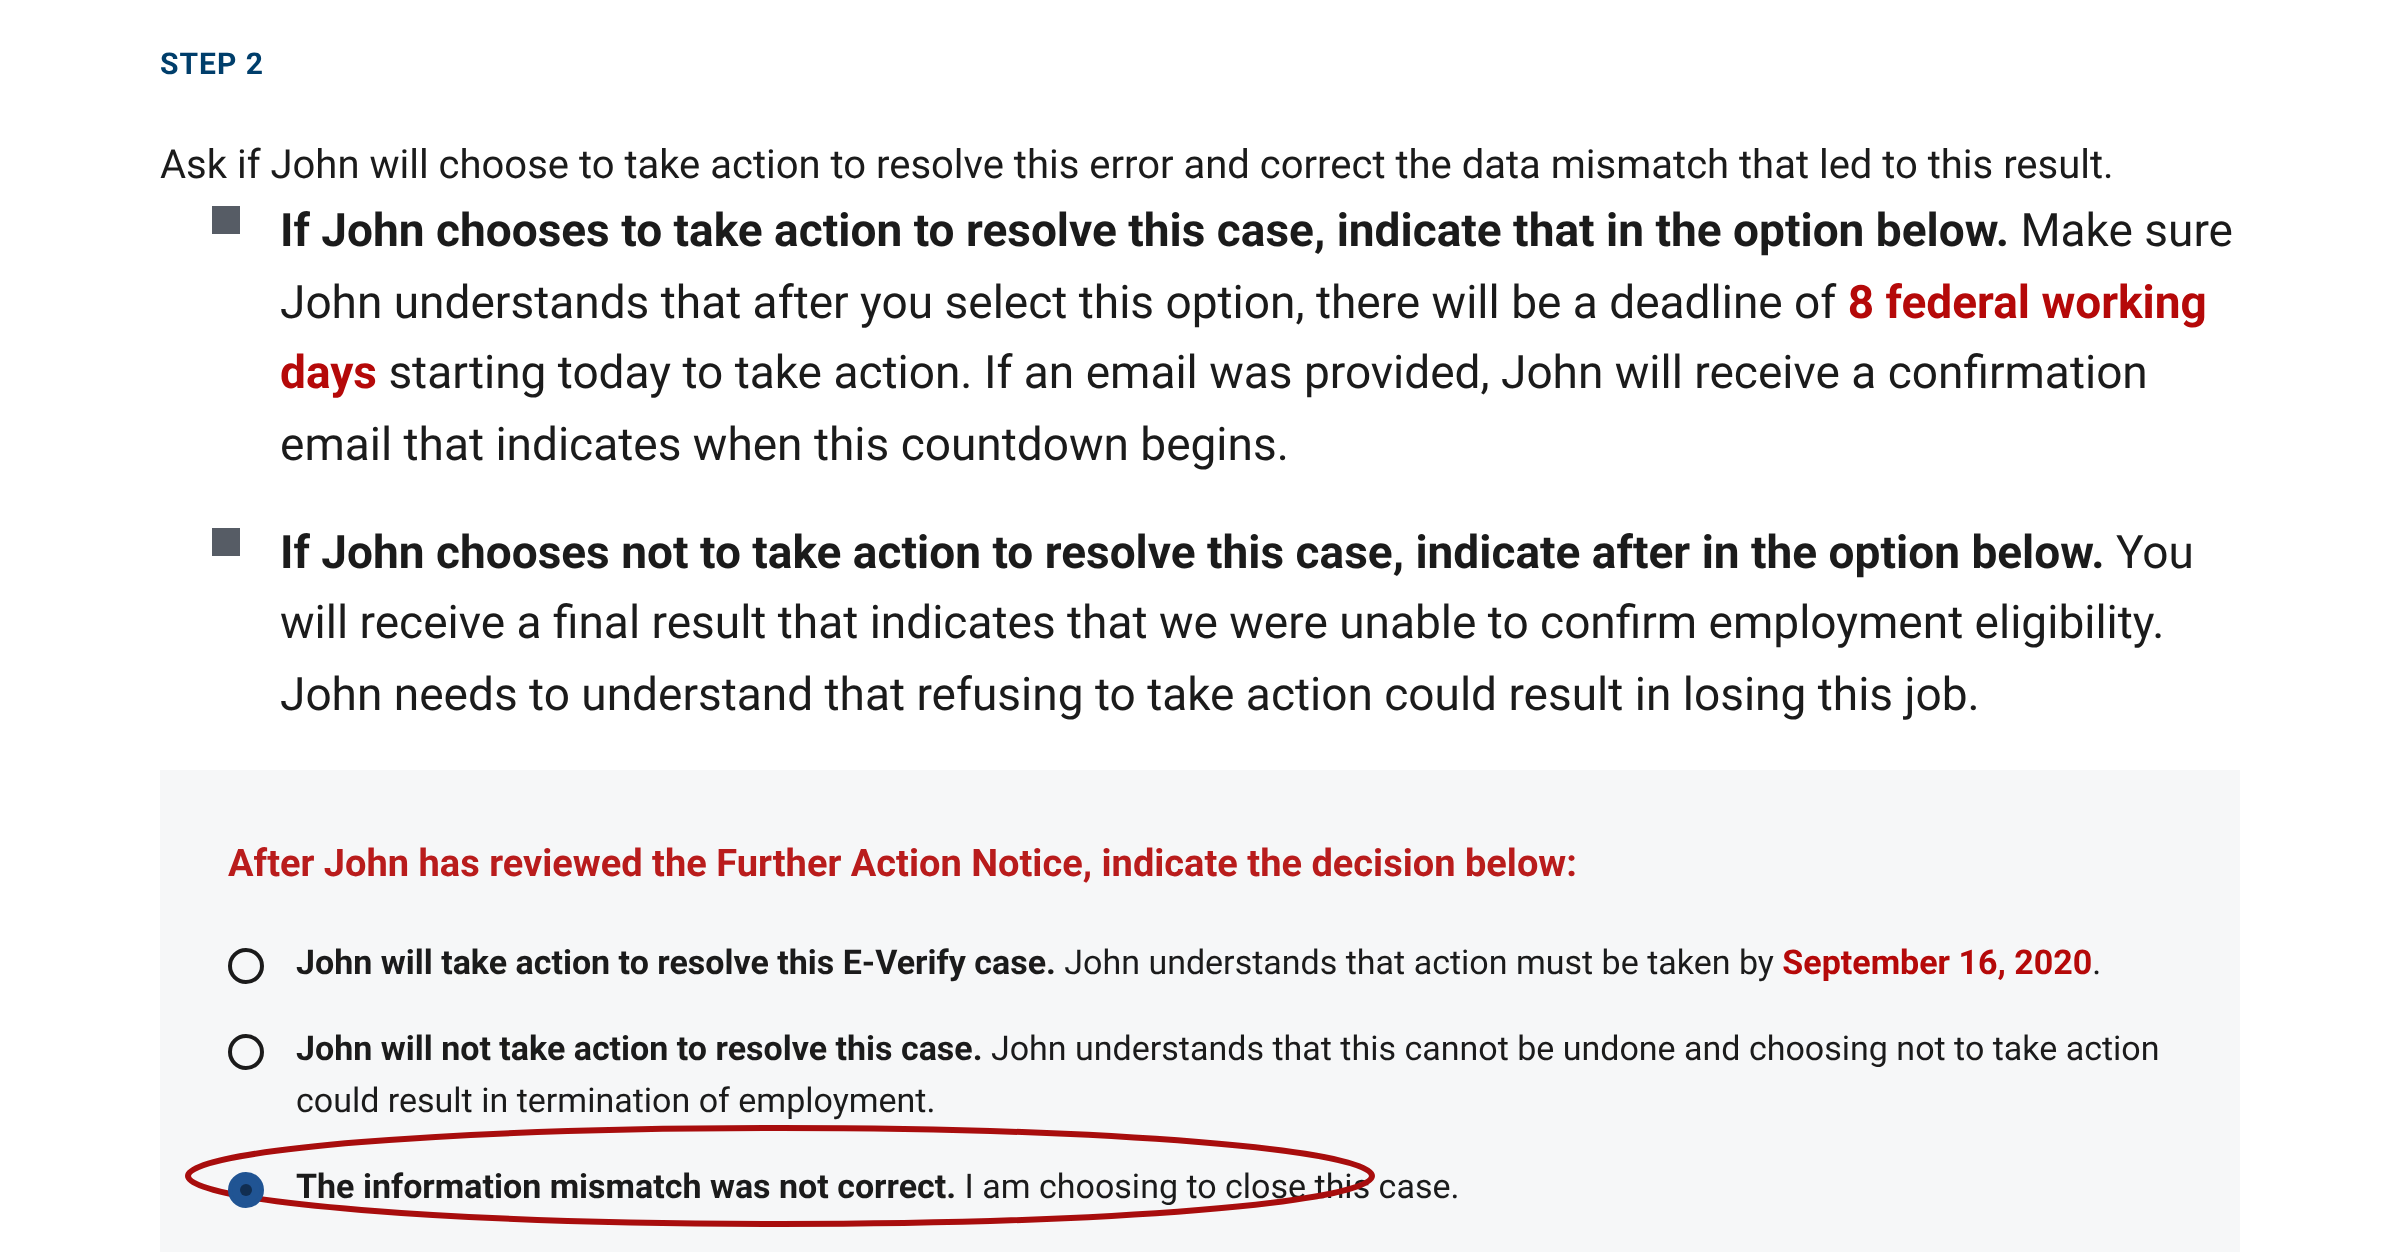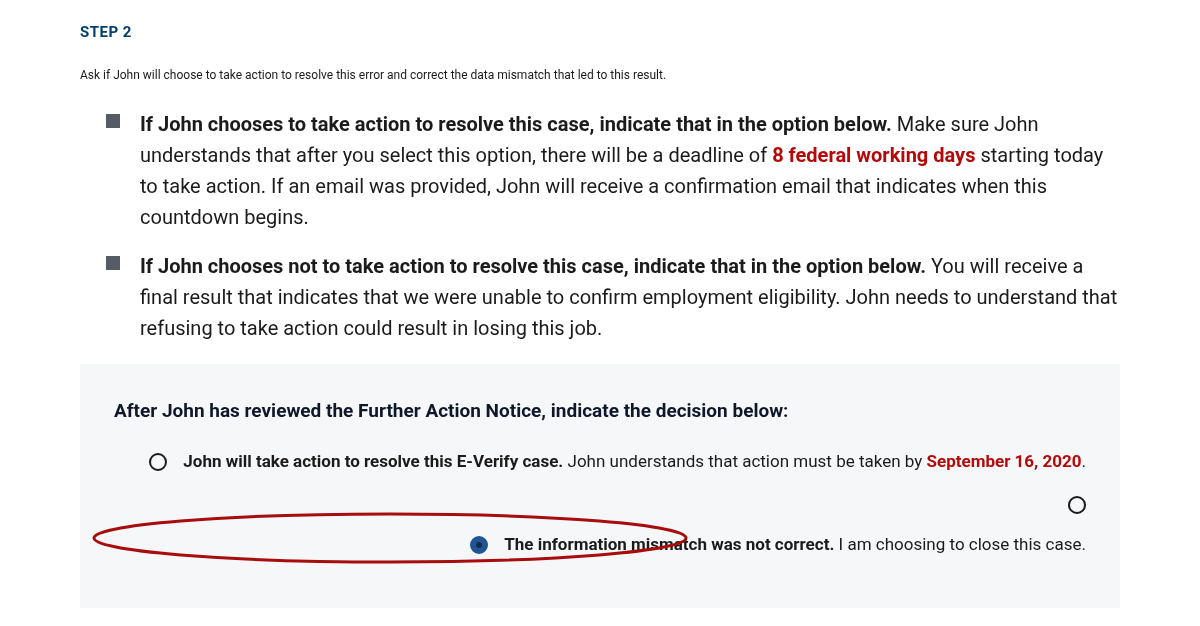--- a/index.html
+++ b/index.html
@@ -13,70 +13,68 @@
     }
     .step-label {
       color: #003e6b;
       font-weight: 700;
       font-size: 15px;
       letter-spacing: 0.5px;
       margin-bottom: 22px;
     }
     .step-desc {
       color: #1b1b1b;
-      font-size: 12px;
-      margin-bottom: 24px;
+      font-size: 20px;
     }
     .bullets {
       padding-left: 26px;
       margin-bottom: 20px;
     }
     .bullet-row {
       display: flex;
       align-items: flex-start;
       gap: 20px;
       margin-bottom: 18px;
     }
     .bullet-square {
       width: 14px;
       height: 14px;
       background: #565c65;
       flex-shrink: 0;
       margin-top: 5px;
     }
     .bullet-text {
       color: #1b1b1b;
-      font-size: 20px;
+      font-size: 23px;
       line-height: 1.55;
     }
     .bullet-bold {
       font-weight: 700;
     }
     .highlight-red {
       color: #b50909;
       font-weight: 700;
     }
     .decision-box {
       background: #f6f7f8;
       padding: 32px 34px 34px 34px;
       margin: 10px 0 36px 0;
     }
     .decision-heading {
       font-weight: 700;
       font-size: 19px;
-      color: #0f172a;
+      color: #b91c1c;
       margin-bottom: 20px;
     }
     .radio-row {
       display: flex;
       align-items: flex-start;
       gap: 16px;
       margin-bottom: 14px;
       padding: 2px 0;
-      justify-content: flex-end;
     }
     .radio-outer {
       width: 18px;
       height: 18px;
       border-radius: 50%;
       border: 2px solid #1b1b1b;
       flex-shrink: 0;
       margin-top: 4px;
       position: relative;
       background: transparent;
@@ -144,37 +142,40 @@
 <div class="bullets">
   <div class="bullet-row">
     <div class="bullet-square"></div>
     <div class="bullet-text">
       <span class="bullet-bold">If John chooses to take action to resolve this case, indicate that in the option below.</span><span> Make sure John understands that after you select this option, there will be a deadline of </span><span class="highlight-red">8 federal working days</span><span> starting today to take action. If an email was provided, John will receive a confirmation email that indicates when this countdown begins.</span>
     </div>
   </div>
   <div class="bullet-row">
     <div class="bullet-square"></div>
     <div class="bullet-text">
-      <span class="bullet-bold">If John chooses not to take action to resolve this case, indicate that in the option below.</span><span> You will receive a final result that indicates that we were unable to confirm employment eligibility. John needs to understand that refusing to take action could result in losing this job.</span>
+      <span class="bullet-bold">If John chooses not to take action to resolve this case, indicate after in the option below.</span><span> You will receive a final result that indicates that we were unable to confirm employment eligibility. John needs to understand that refusing to take action could result in losing this job.</span>
     </div>
   </div>
 </div>
 
 <div class="decision-box">
   <div class="decision-heading">After John has reviewed the Further Action Notice, indicate the decision below:</div>
 
   <div class="radio-row">
     <div class="radio-outer"></div>
     <div class="radio-label">
       <span class="bullet-bold">John will take action to resolve this E-Verify case.</span><span> John understands that action must be taken by </span><span class="highlight-red">September 16, 2020</span><span>.</span>
     </div>
   </div>
 
   <div class="radio-row">
     <div class="radio-outer"></div>
+    <div class="radio-label">
+      <span class="bullet-bold">John will not take action to resolve this case.</span><span> John understands that this cannot be undone and choosing not to take action could result in termination of employment.</span>
+    </div>
   </div>
 
   <div class="radio-row circled-container">
     <svg class="ellipse-annotation" viewBox="0 0 600 56" preserveAspectRatio="none">
       <ellipse cx="300" cy="28" rx="296" ry="24" fill="none" stroke="#a80d0d" stroke-width="3"></ellipse>
     </svg>
     <div class="radio-outer radio-selected"></div>
     <div class="radio-label">
       <span class="bullet-bold">The information mismatch was not correct.</span><span> I am choosing to close this case.</span>
     </div>

